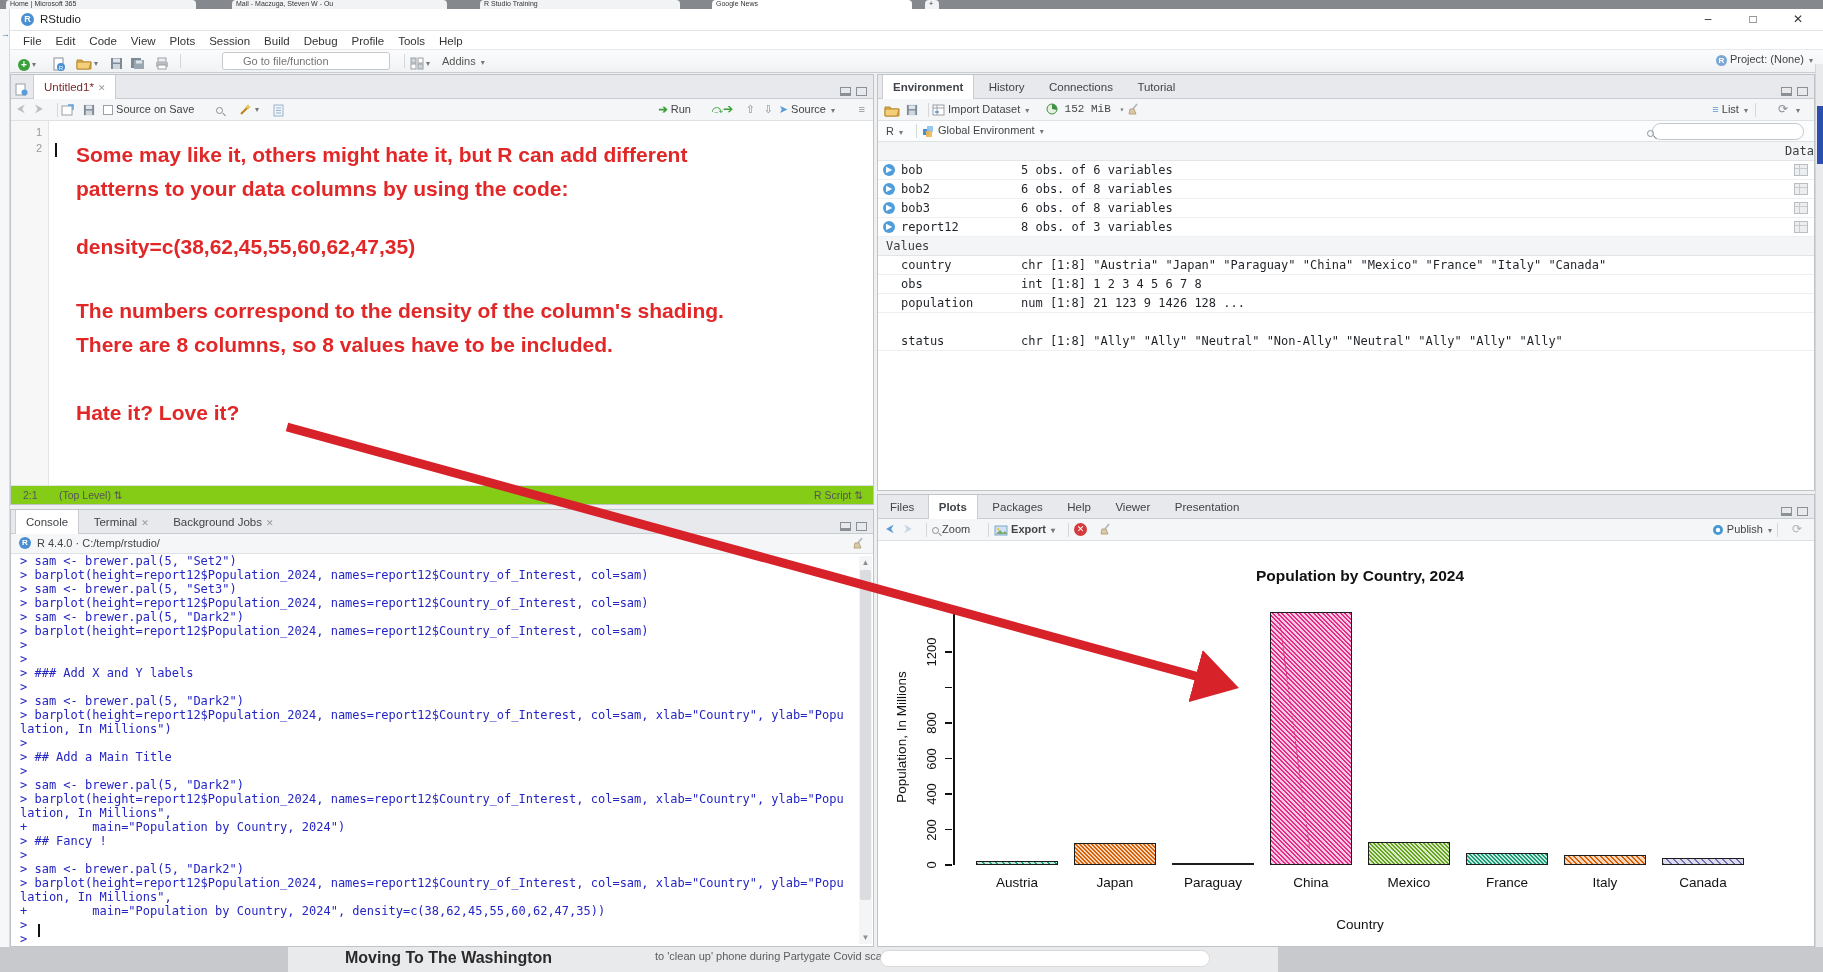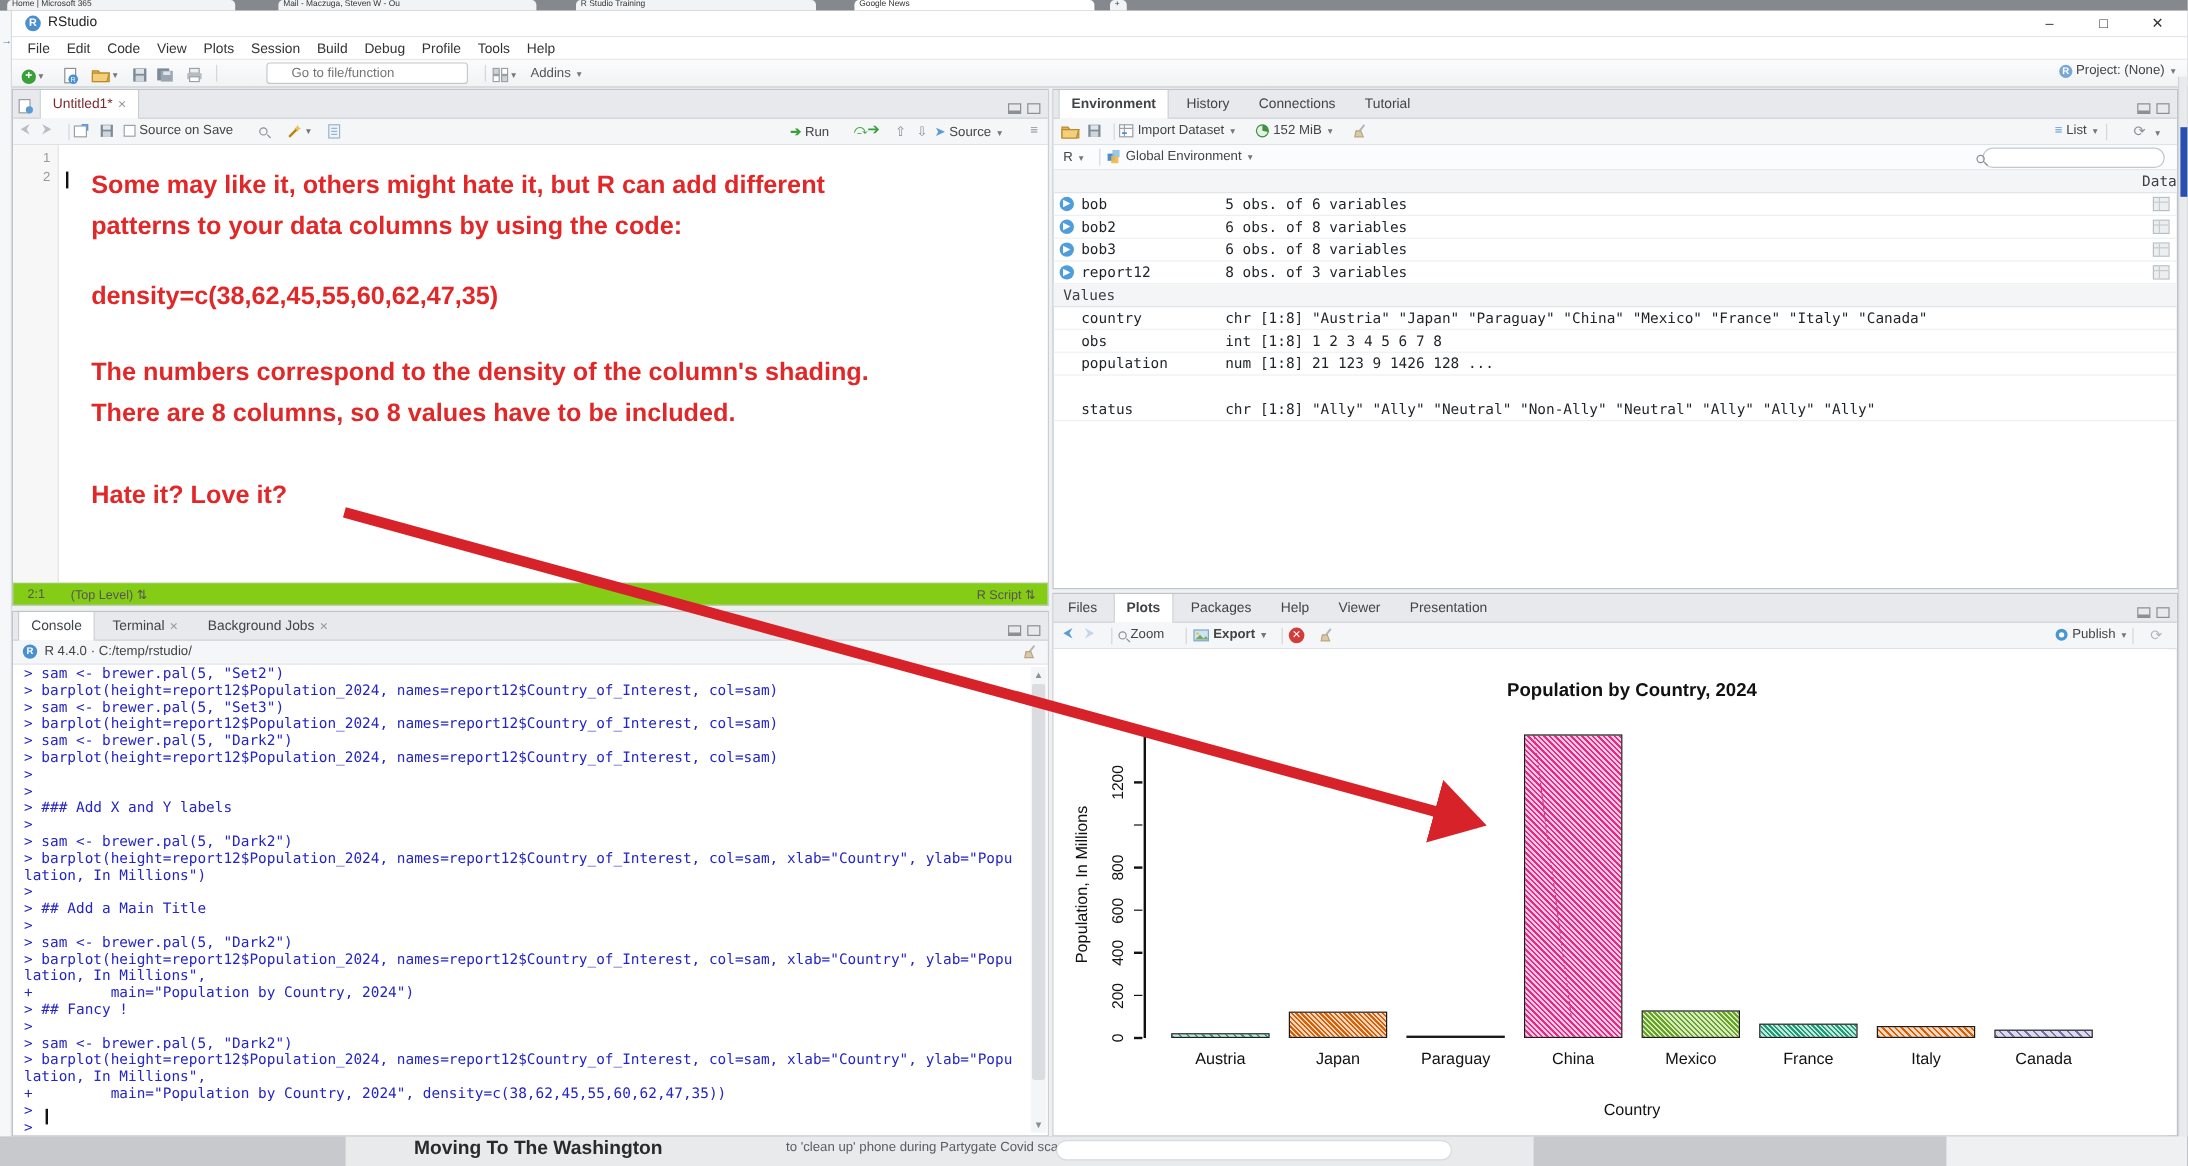--- a/index.html
+++ b/index.html
@@ -93,21 +93,21 @@
   .ytick-label { position:absolute; font-size:13px; color:#111; transform:translate(-50%,-50%) rotate(-90deg); }
   .xtick-label { position:absolute; font-size:13.5px; color:#111; text-align:center; }
   .axis-label { position:absolute; font-size:13.5px; color:#111; text-align:center; }
   .bar { position:absolute; bottom:0; border:1.2px solid #1c1c1c; }
   #china-dash { position:absolute; border-left:1.5px dashed #b0487e; transform:rotate(-7.5deg); transform-origin:top left; }
 
   
   svg.ic { vertical-align:middle; }
 
   
-  #bottom-strip { left:0; top:947px; width:1622px; height:25px; background:#c7c9cc; overflow:hidden; }
+  #bottom-strip { left:0; top:947px; width:1823px; height:25px; background:#c7c9cc; overflow:hidden; }
   #bottom-white { position:absolute; left:288px; top:0; width:990px; height:25px; background:#e9eaec; }
   #headline { position:absolute; left:345px; top:2px; font-size:16px; font-weight:bold; color:#2a2a2a; }
   #subtext { position:absolute; left:655px; top:3px; font-size:11px; color:#5a5d60; }
   #bottom-pill { position:absolute; left:880px; top:3px; width:330px; height:17px; background:#fff; border-radius:9px; border:1px solid #d7d9db; }
 
   
   #right-strip { left:1815px; top:64px; width:8px; height:883px; background:#e8eaec; border-left:1px solid #d2d5d8; }
   #right-thumb { position:absolute; left:1px; top:42px; width:6px; height:58px; background:#2b4fb0; }
 
   #arrow-overlay { position:absolute; left:0; top:0; width:1823px; height:972px; pointer-events:none; z-index:60; }
@@ -352,21 +352,21 @@
         <span class="vsep abs" style="left:46px;top:4px;"></span>
         <span class="abs" style="left:54px;top:4px;font-size:11px;color:#444;">
           <svg class="ic" width="13" height="12" viewBox="0 0 13 12">
               <rect x="1" y="1" width="11" height="10" fill="#fff" stroke="#9aa0a5"></rect>
               <line x1="1" y1="4" x2="12" y2="4" stroke="#9aa0a5"></line>
               <line x1="5" y1="1" x2="5" y2="11" stroke="#9aa0a5"></line>
               <path d="M3 8 l4 0" stroke="#4a90d0" stroke-width="1.5"></path>
             </svg>
           <span>Import Dataset</span> <span class="caret">▾</span>
         </span>
-        <span class="abs" style="left:168px;top:4px;font-size:11px;color:#444;">
+        <span class="abs" style="left:168px;top:4px;font-size:11px;color:#444;font-family:Liberation Mono, monospace;">
           <svg class="ic" width="12" height="12" viewBox="0 0 12 12">
               <circle cx="6" cy="6" r="5" fill="#e7f0e2" stroke="#3f9142"></circle>
               <path d="M6 6 L6 1 A5 5 0 0 1 10.8 7 z" fill="#3f9142"></path>
             </svg>
           <span>152 MiB</span> <span class="caret">▾</span>
         </span>
         <span class="abs" style="left:248px;top:3px;">
           <svg class="ic" width="14" height="14" viewBox="0 0 14 14">
               <path d="M11 2 L7 7" stroke="#b0b5ba" stroke-width="1.6"></path>
               <path d="M4 7 l4 0 2 5 -7 0 z" fill="#d9c9a8" stroke="#b9a57f"></path>

